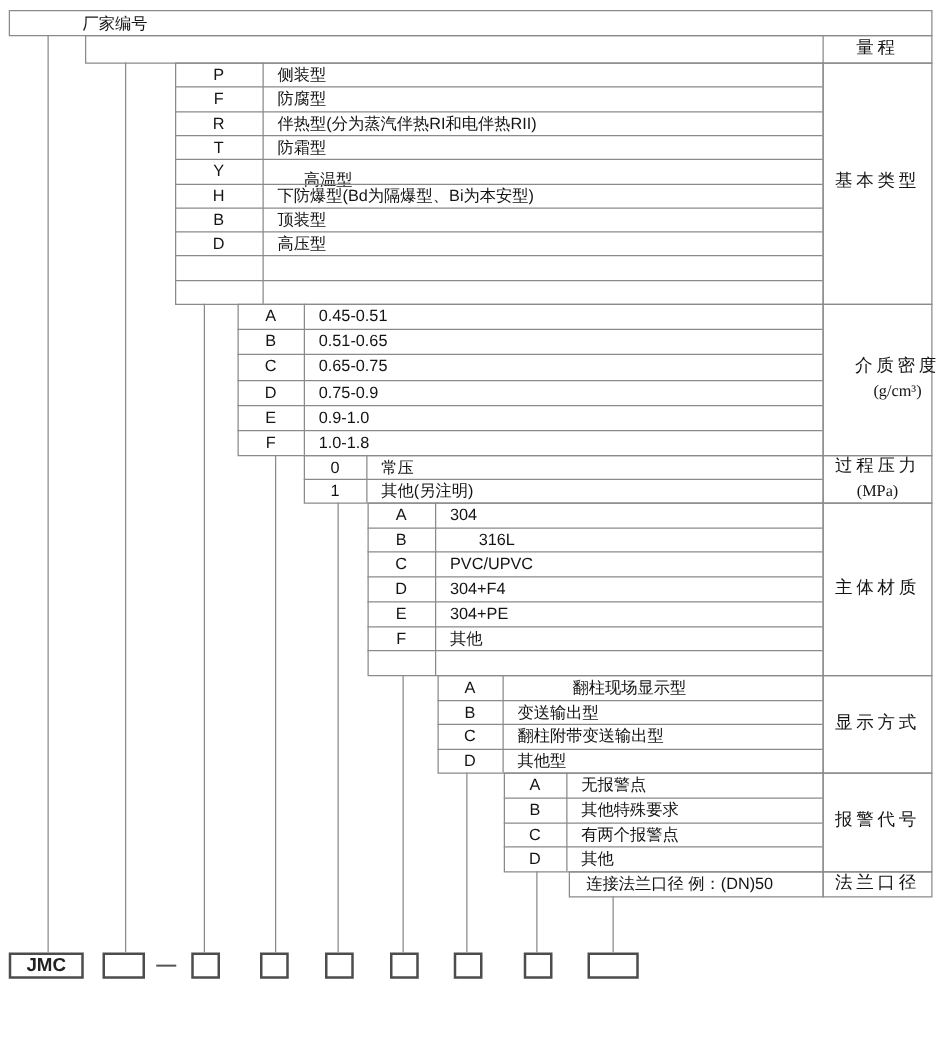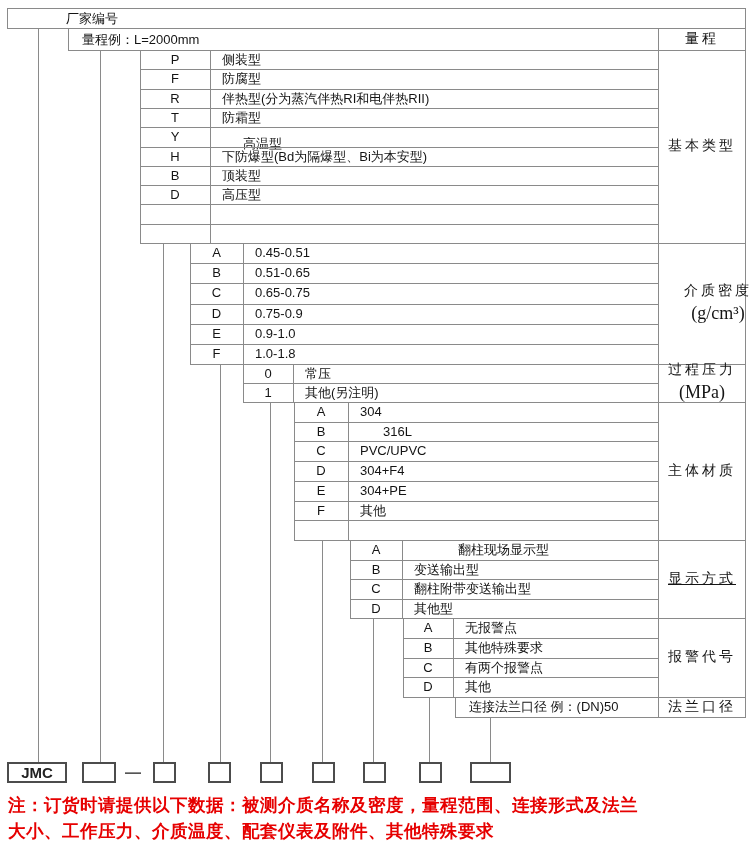--- a/index.html
+++ b/index.html
@@ -16,40 +16,39 @@
   .box{position:absolute;border:1px solid var(--line);box-sizing:border-box;background:transparent;}
   .vline{position:absolute;width:1px;background:var(--line);}
   .hline{position:absolute;height:1px;background:var(--line);}
   .cell-text{position:absolute;font-size:13px;color:var(--text);white-space:nowrap;}
   .code-text{position:absolute;font-size:13px;color:var(--text);text-align:center;}
   .side-label{
     position:absolute;display:flex;flex-direction:column;align-items:center;justify-content:center;
     font-family:"Liberation Serif","DejaVu Serif",serif;font-size:14px;letter-spacing:3px;
     color:var(--text);text-align:center;line-height:1.35;box-sizing:border-box;
   }
-  .side-label .sub{font-size:18px;letter-spacing:0;}
+  .side-label .sub{font-size:13px;letter-spacing:0;}
   .bbox{position:absolute;border:2px solid var(--dark);box-sizing:border-box;background:#fff;}
   .jmc-label{display:flex;align-items:center;justify-content:center;width:100%;height:100%;
     font-weight:bold;font-size:15px;color:#222;}
   .dash{position:absolute;display:flex;align-items:center;justify-content:center;
     font-weight:bold;color:#555;font-size:16px;}
   .note-line{position:absolute;left:8px;width:740px;font-weight:bold;font-size:17.5px;
     color:var(--note-red);white-space:nowrap;letter-spacing:0.5px;}
 </style>
 </head>
 <body>
 
 <div id="diagram">
 
   <div class="box" style="left:7px;top:8px;width:739px;height:21px;"></div>
   <span class="cell-text" style="left:66px;top:8px;line-height:21px;">厂家编号</span>
 
   <div class="box" style="left:68px;top:28px;width:678px;height:23px;"></div>
   <div class="vline" style="left:658px;top:28px;height:23px;"></div>
-  <span class="cell-text" style="left:82px;top:28px;line-height:23px;">量程例：L=2000mm</span>
   <div class="side-label" style="left:658px;top:28px;width:88px;height:23px;justify-content:center;">
     <span>量程</span>
   </div>
 
   <div id="gen-sections">
       <div class="box" style="left: 140px; top: 50px; width: 519px; height: 194px;"></div>
       <div class="vline" style="left: 210px; top: 50px; height: 193px;"></div>
       <div class="code-text" style="left: 140px; top: 50px; width: 70px; height: 19.3px; line-height: 19.3px;">P</div>
       <div class="cell-text" style="left: 222px; top: 50px; height: 19.3px; line-height: 19.3px;">侧装型</div>
       <div class="hline" style="left: 140px; top: 69px; width: 518px;"></div>
@@ -146,21 +145,21 @@
       <div class="hline" style="left: 350px; top: 560px; width: 308px;"></div>
       <div class="code-text" style="left: 350px; top: 559.5px; width: 52px; height: 19.5px; line-height: 19.5px;">B</div>
       <div class="cell-text" style="left: 414px; top: 559.5px; height: 19.5px; line-height: 19.5px;">变送输出型</div>
       <div class="hline" style="left: 350px; top: 579px; width: 308px;"></div>
       <div class="code-text" style="left: 350px; top: 579px; width: 52px; height: 19.5px; line-height: 19.5px;">C</div>
       <div class="cell-text" style="left: 414px; top: 579px; height: 19.5px; line-height: 19.5px;">翻柱附带变送输出型</div>
       <div class="hline" style="left: 350px; top: 599px; width: 308px;"></div>
       <div class="code-text" style="left: 350px; top: 598.5px; width: 52px; height: 19.5px; line-height: 19.5px;">D</div>
       <div class="cell-text" style="left: 414px; top: 598.5px; height: 19.5px; line-height: 19.5px;">其他型</div>
       <div class="box" style="left: 658px; top: 540px; width: 88px; height: 79px;"></div>
-      <div class="side-label" style="left: 658px; top: 540px; width: 88px; height: 78px; text-decoration: underline;">
+      <div class="side-label" style="left: 658px; top: 540px; width: 88px; height: 78px;">
         <span>显示方式</span>
       </div>
       <div class="box" style="left: 403px; top: 618px; width: 256px; height: 80px;"></div>
       <div class="vline" style="left: 453px; top: 618px; height: 79px;"></div>
       <div class="code-text" style="left: 403px; top: 618px; width: 50px; height: 19.75px; line-height: 19.75px;">A</div>
       <div class="cell-text" style="left: 465px; top: 618px; height: 19.75px; line-height: 19.75px;">无报警点</div>
       <div class="hline" style="left: 403px; top: 638px; width: 255px;"></div>
       <div class="code-text" style="left: 403px; top: 637.75px; width: 50px; height: 19.75px; line-height: 19.75px;">B</div>
       <div class="cell-text" style="left: 465px; top: 637.75px; height: 19.75px; line-height: 19.75px;">其他特殊要求</div>
       <div class="hline" style="left: 403px; top: 658px; width: 255px;"></div>
@@ -199,15 +198,13 @@
       <div class="bbox" style="left: 153px; top: 762px; width: 23px; height: 21px;"></div>
       <div class="bbox" style="left: 208px; top: 762px; width: 23px; height: 21px;"></div>
       <div class="bbox" style="left: 260px; top: 762px; width: 23px; height: 21px;"></div>
       <div class="bbox" style="left: 312px; top: 762px; width: 23px; height: 21px;"></div>
       <div class="bbox" style="left: 363px; top: 762px; width: 23px; height: 21px;"></div>
       <div class="bbox" style="left: 419px; top: 762px; width: 23px; height: 21px;"></div>
       <div class="bbox" style="left: 470px; top: 762px; width: 41px; height: 21px;"></div>
       <div class="dash" style="left: 118px; top: 762px; width: 30px; height: 21px;">—</div>
     </div>
 
-  <div class="note-line" style="top:793px;">注：订货时请提供以下数据：被测介质名称及密度，量程范围、连接形式及法兰</div>
-  <div class="note-line" style="top:819px;">大小、工作压力、介质温度、配套仪表及附件、其他特殊要求</div>
 </div>
 
 </body></html>

